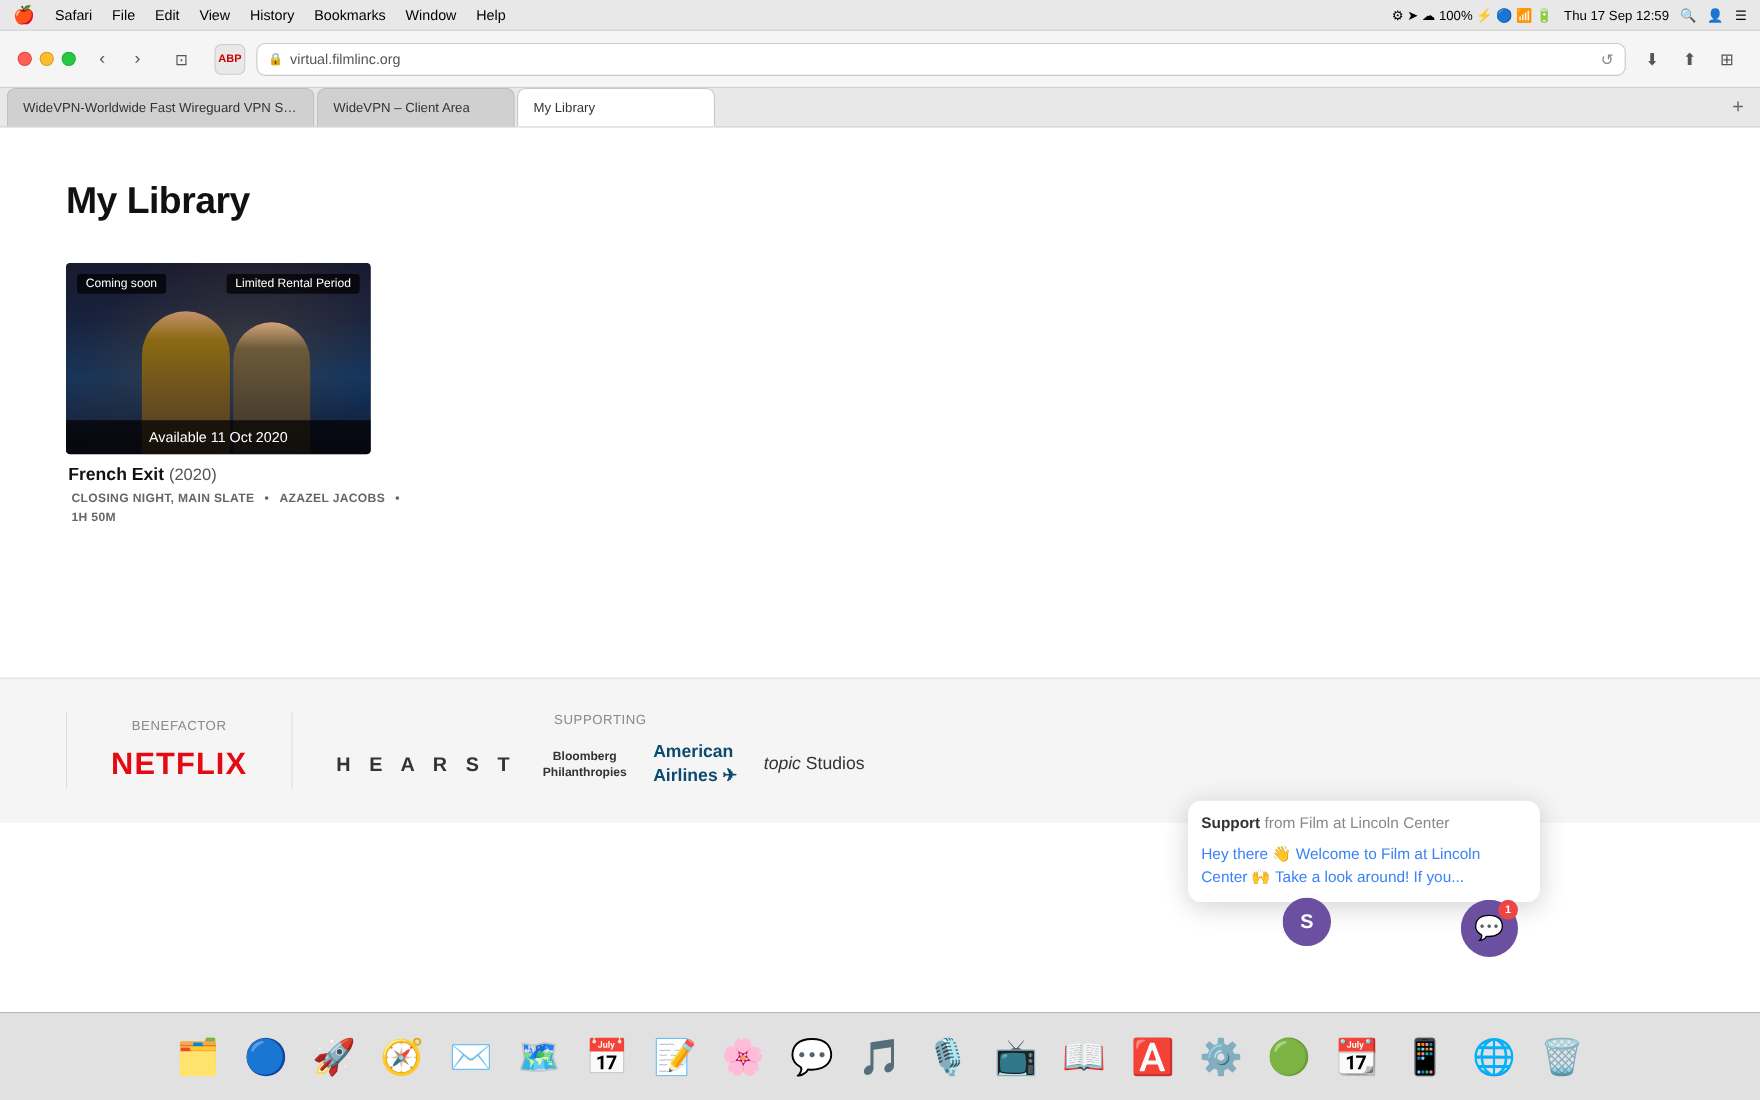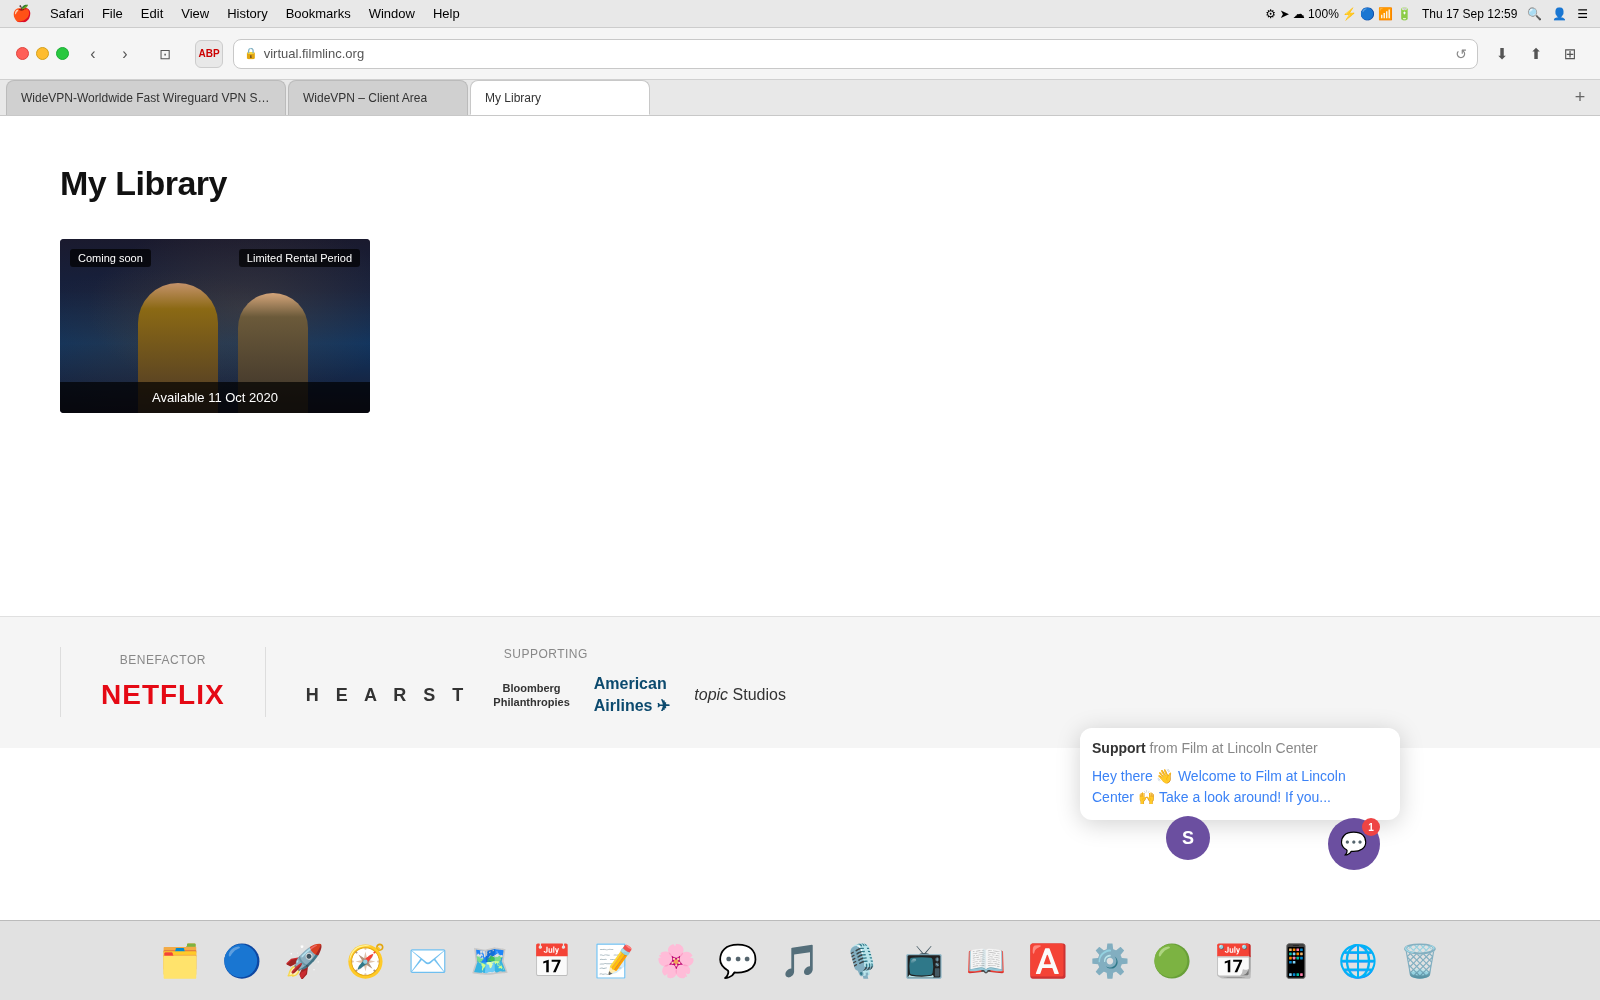--- a/index.html
+++ b/index.html
@@ -123,21 +123,21 @@
       font-weight: 700;
       color: #111;
       margin-bottom: 36px;
       letter-spacing: -0.5px;
     }
 
     
     .film-grid { display: flex; gap: 24px; flex-wrap: wrap; }
     .film-card { width: 310px; }
     .film-thumbnail {
-      width: 310px;
+      width: 277px;
       height: 174px;
       position: relative;
       border-radius: 4px;
       overflow: hidden;
       background: linear-gradient(135deg, #3a3a5c 0%, #5a4a6a 40%, #2a2a3a 100%);
     }
     
     .film-scene {
       width: 100%;
       height: 100%;
@@ -373,20 +373,34 @@
     <div class="film-card">
       <div class="film-thumbnail">
         <div class="film-scene">
 
           <div class="film-figure-1"></div>
           <div class="film-figure-2"></div>
         </div>
         <span class="film-badge-coming">Coming soon</span>
         <span class="film-badge-rental">Limited Rental Period</span>
         <div class="film-available">Available 11 Oct 2020</div>
+      </div>
+      <div class="film-info">
+        <div class="film-title">
+          <span>French Exit</span>
+          <span class="film-title-year">(2020)</span>
+        </div>
+        <div class="film-meta">
+          <span>CLOSING NIGHT, MAIN SLATE</span>
+          <span> • </span>
+          <span>AZAZEL JACOBS</span>
+          <span> •</span>
+          <br>
+          <span>1H 50M</span>
+        </div>
       </div>
     </div>
   </div>
 </div>
 
 <div class="support-popup">
   <div class="support-popup-header">
     <strong>Support</strong>
     <span> from Film at Lincoln Center</span>
   </div>

